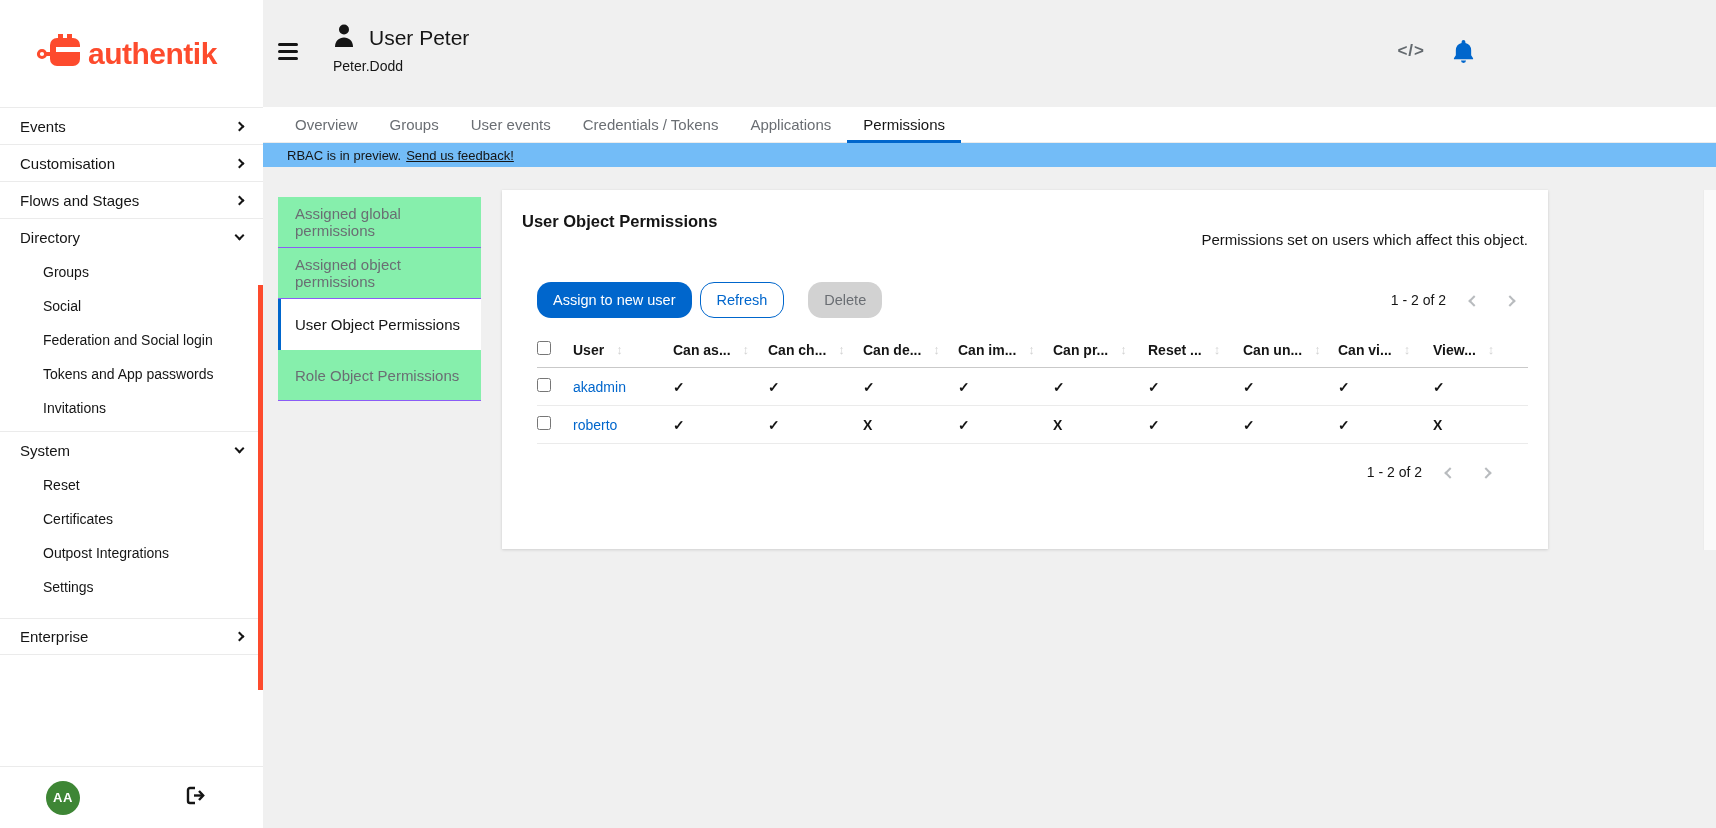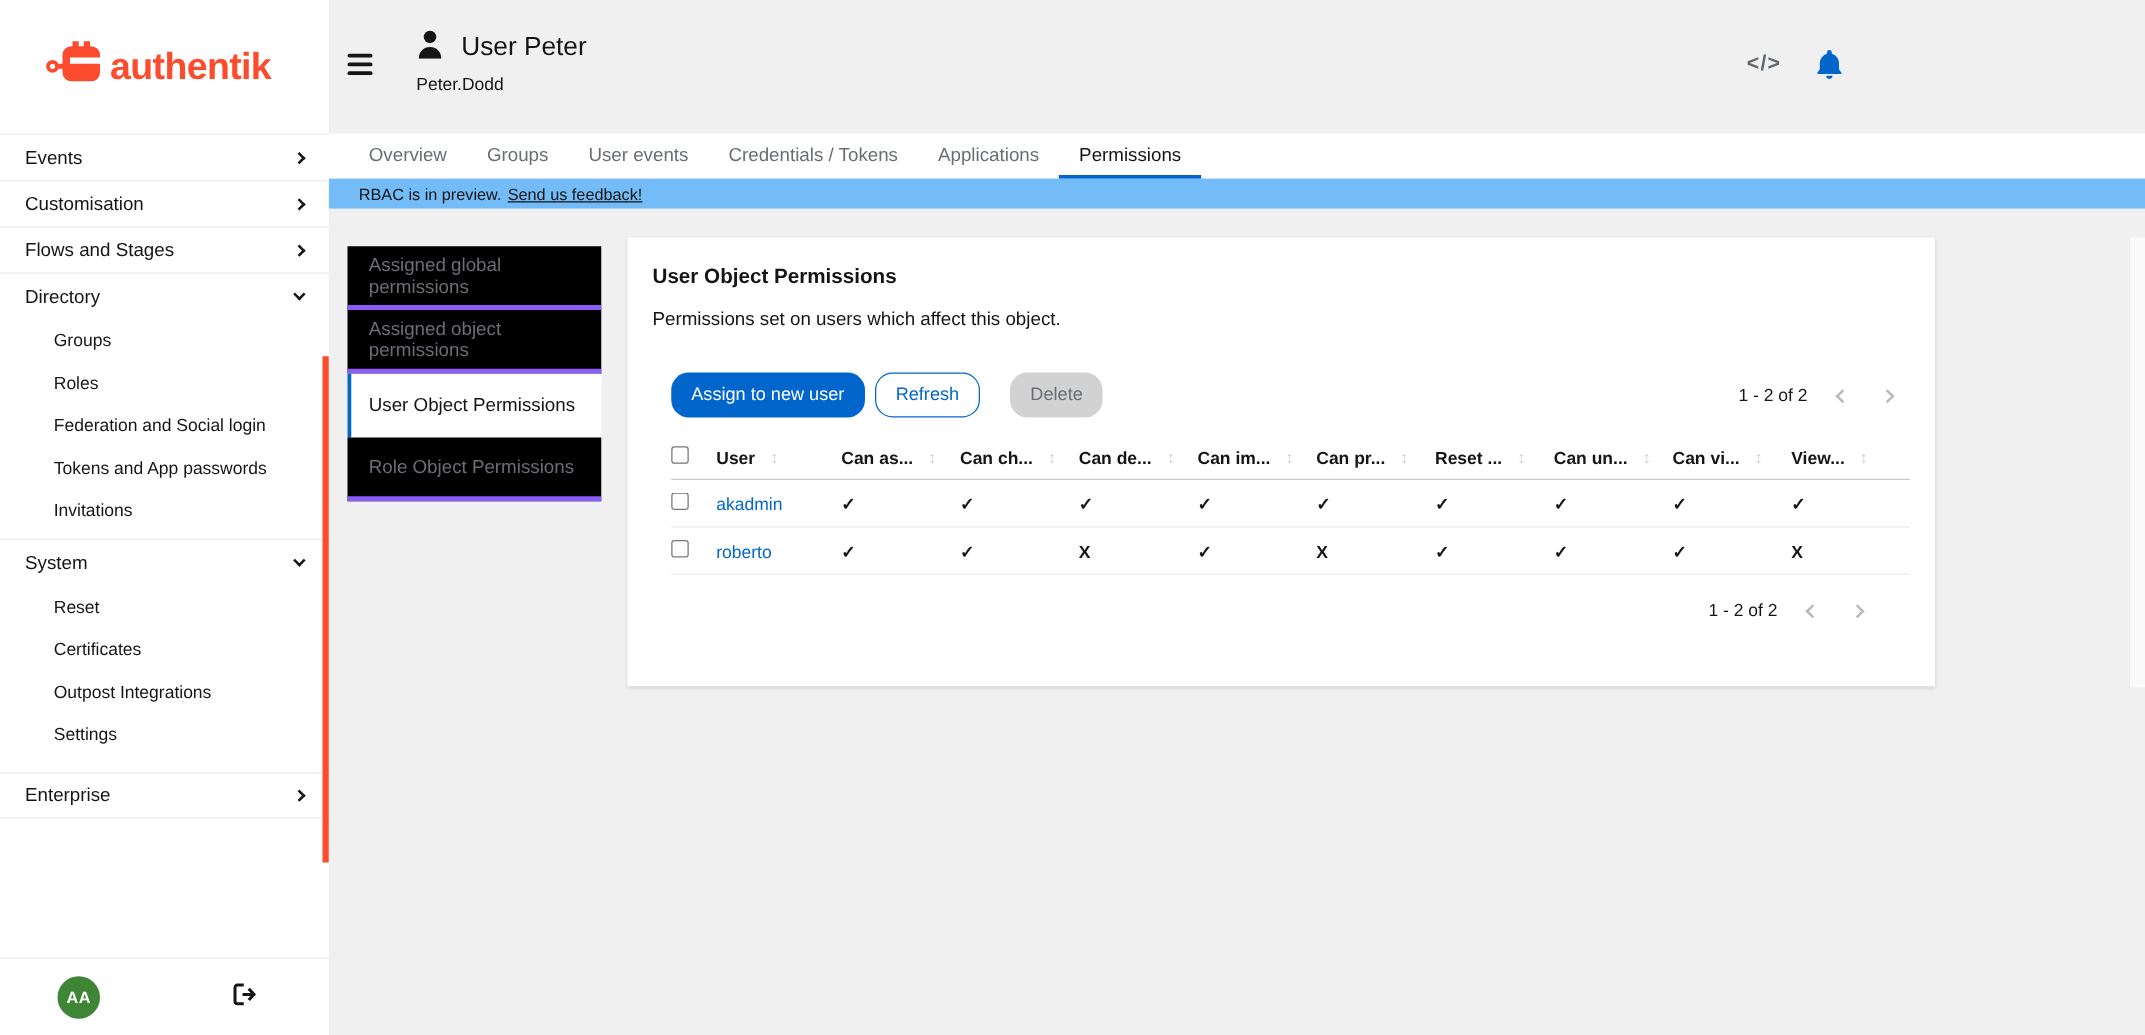--- a/index.html
+++ b/index.html
@@ -45,27 +45,27 @@
   .tab.active { color:#151515; }
   .tab.active::after { content:""; position:absolute; left:0; right:0; bottom:-1px; height:3px; background:#0066cc; }
 
   
   .banner { position:absolute; left:263px; top:143px; width:1453px; height:24px; background:#73bcf7; display:flex; align-items:center; padding-left:24px; font-size:13px; color:#151515; }
   .banner a { color:#151515; text-decoration:underline; margin-left:5px; cursor:pointer; }
 
   
   .content { position:absolute; left:263px; top:167px; width:1453px; height:661px; background:#f0f0f0; }
   .subtabs { position:absolute; left:15px; top:30px; width:203px; }
-  .subtab { height:51px; display:flex; align-items:center; padding-left:17px; font-size:15px; color:#6a6e73; background:#000000; border-bottom:4px solid #8b5cf6; cursor:pointer; }
+  .subtab { height:51px; display:flex; align-items:center; padding-left:17px; font-size:15px; color:#6a6e73; background:#86efac; border-bottom:1px solid #8b5cf6; cursor:pointer; }
   .subtab.active { background:#fff; color:#151515; border-left:3px solid #0066cc; padding-left:14px; border-bottom:none; }
   .content-scroll { position:absolute; right:0; top:23px; width:13px; height:360px; background:#fafafa; border-left:1px solid #ececec; }
 
   .card { position:absolute; left:239px; top:23px; width:1046px; height:359px; background:#fff; box-shadow:0 1px 3px rgba(3,3,3,.13), 0 0 1px rgba(3,3,3,.06); padding:22px 20px; }
   .card-title { font-size:16.5px; font-weight:bold; }
-  .card-desc { margin-top:16px; font-size:15px; }
+  .card-desc { font-size:15px;text-align:right; }
 
   .toolbar { margin-left:15px; margin-top:34px; display:flex; align-items:center; gap:8px; }
   .btn { height:36px; padding:0 16px; font-size:14.5px; border-radius:14px; border:none; cursor:pointer; font-family:"Liberation Sans", sans-serif; }
   .btn-primary { background:#0066cc; color:#fff; }
   .btn-secondary { background:#fff; color:#0066cc; border:1px solid #0066cc; }
   .btn-disabled { background:#d2d2d2; color:#6a6e73; margin-left:16px; cursor:default; }
 
   .pager { margin-left:auto; display:flex; align-items:center; font-size:14px; }
   .pager-label { margin-right:10px; }
   .pchev-btn { background:none; border:none; padding:0 14px; cursor:pointer; height:24px; }
@@ -121,21 +121,21 @@
         <span class="chev right"></span>
       </div>
       <div class="nav-section">
         <span>Directory</span>
         <span class="chev down"></span>
       </div>
       <div class="nav-child">
         <span>Groups</span>
       </div>
       <div class="nav-child">
-        <span>Roles</span>
+        <span>Social</span>
       </div>
       <div class="nav-child">
         <span>Federation and Social login</span>
       </div>
       <div class="nav-child">
         <span>Tokens and App passwords</span>
       </div>
       <div class="nav-child">
         <span>Invitations</span>
       </div>

